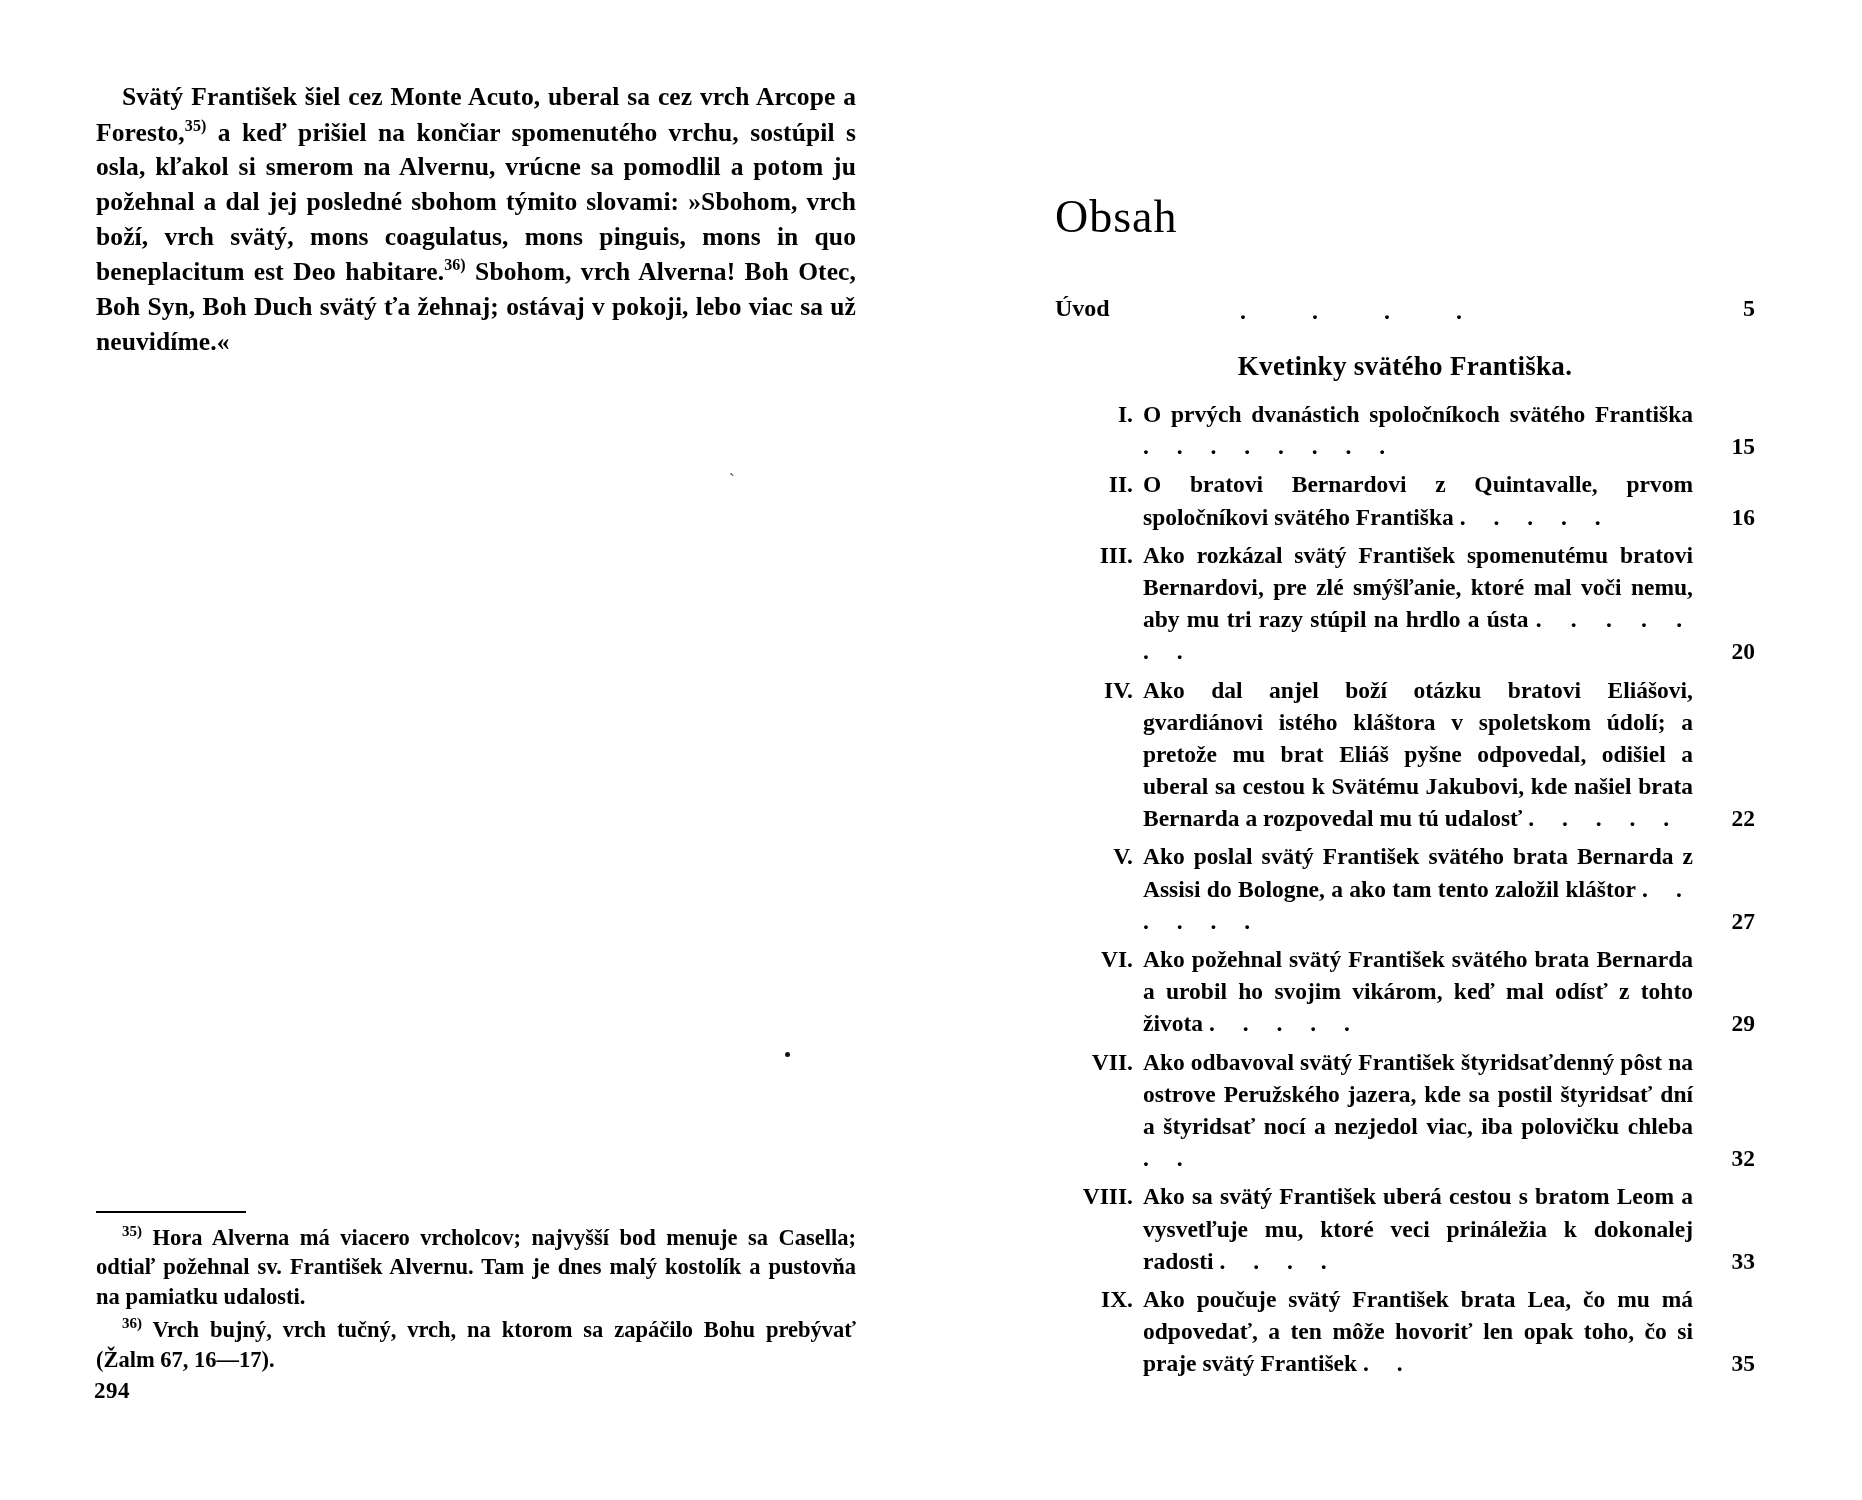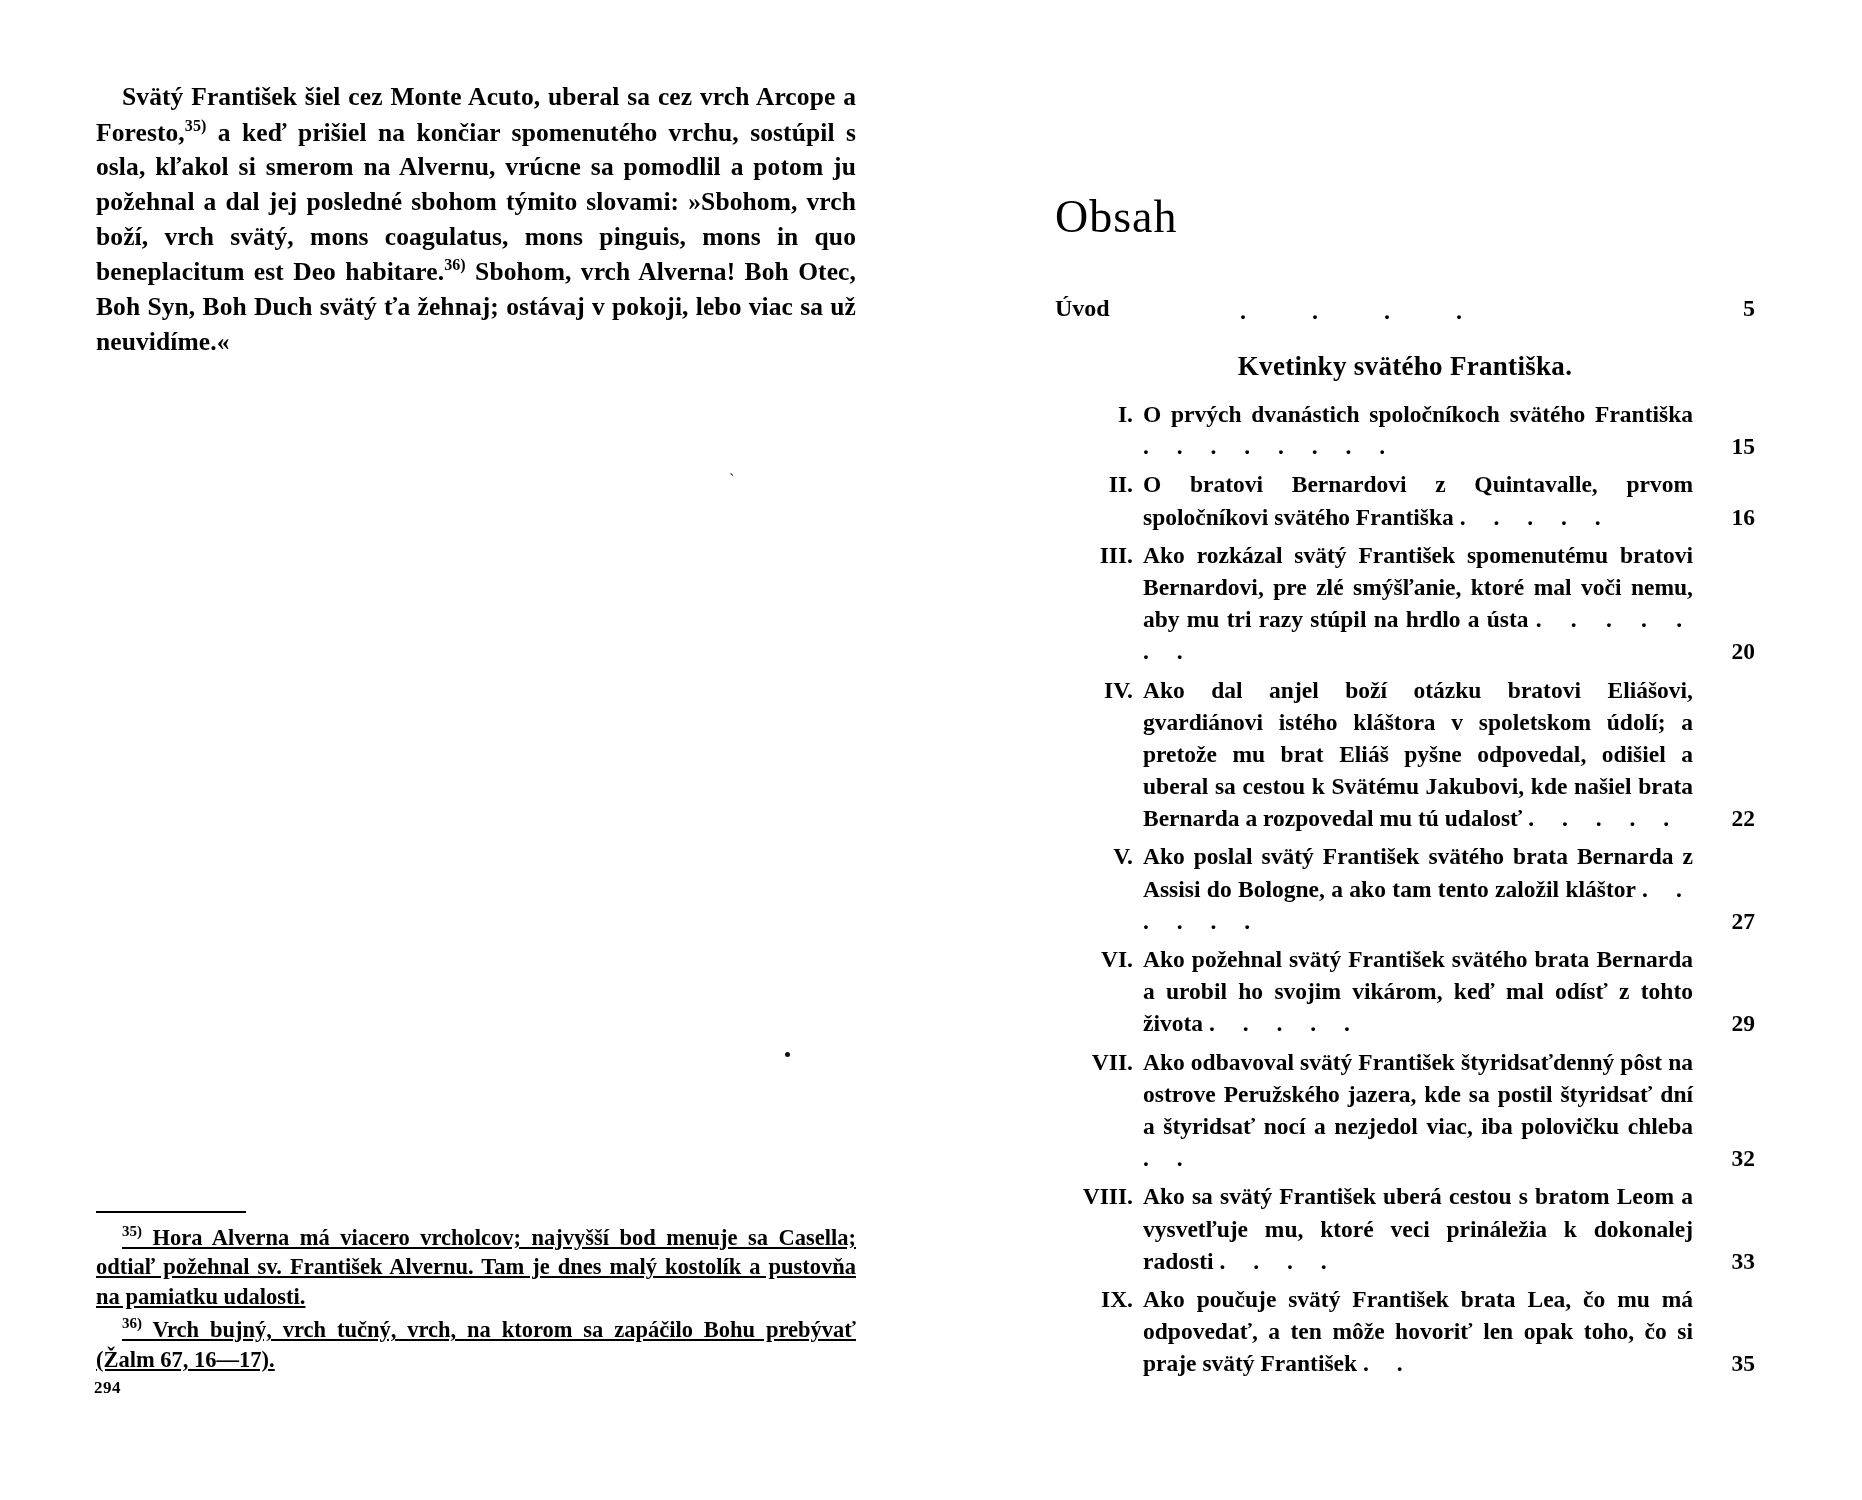--- a/index.html
+++ b/index.html
@@ -76,36 +76,35 @@
     left: 96px;
     top: 1222px;
     width: 760px;
   }
   .footnote {
     font-size: 22.5px;
     line-height: 1.33;
     font-weight: bold;
     text-align: justify;
     margin: 0 0 2px 0;
-    text-decoration: underline;
   }
   .footnote .fn-indent {
     display: inline-block;
     width: 26px;
   }
   .footnote sup {
     font-size: 15px;
     vertical-align: super;
   }
 
   .folio {
     position: absolute;
     left: 94px;
     top: 1378px;
-    font-size: 17px;
+    font-size: 23px;
     font-weight: bold;
     letter-spacing: 0.5px;
   }
 
   
   .right-col {
     position: absolute;
     left: 1055px;
     top: 190px;
     width: 700px;

